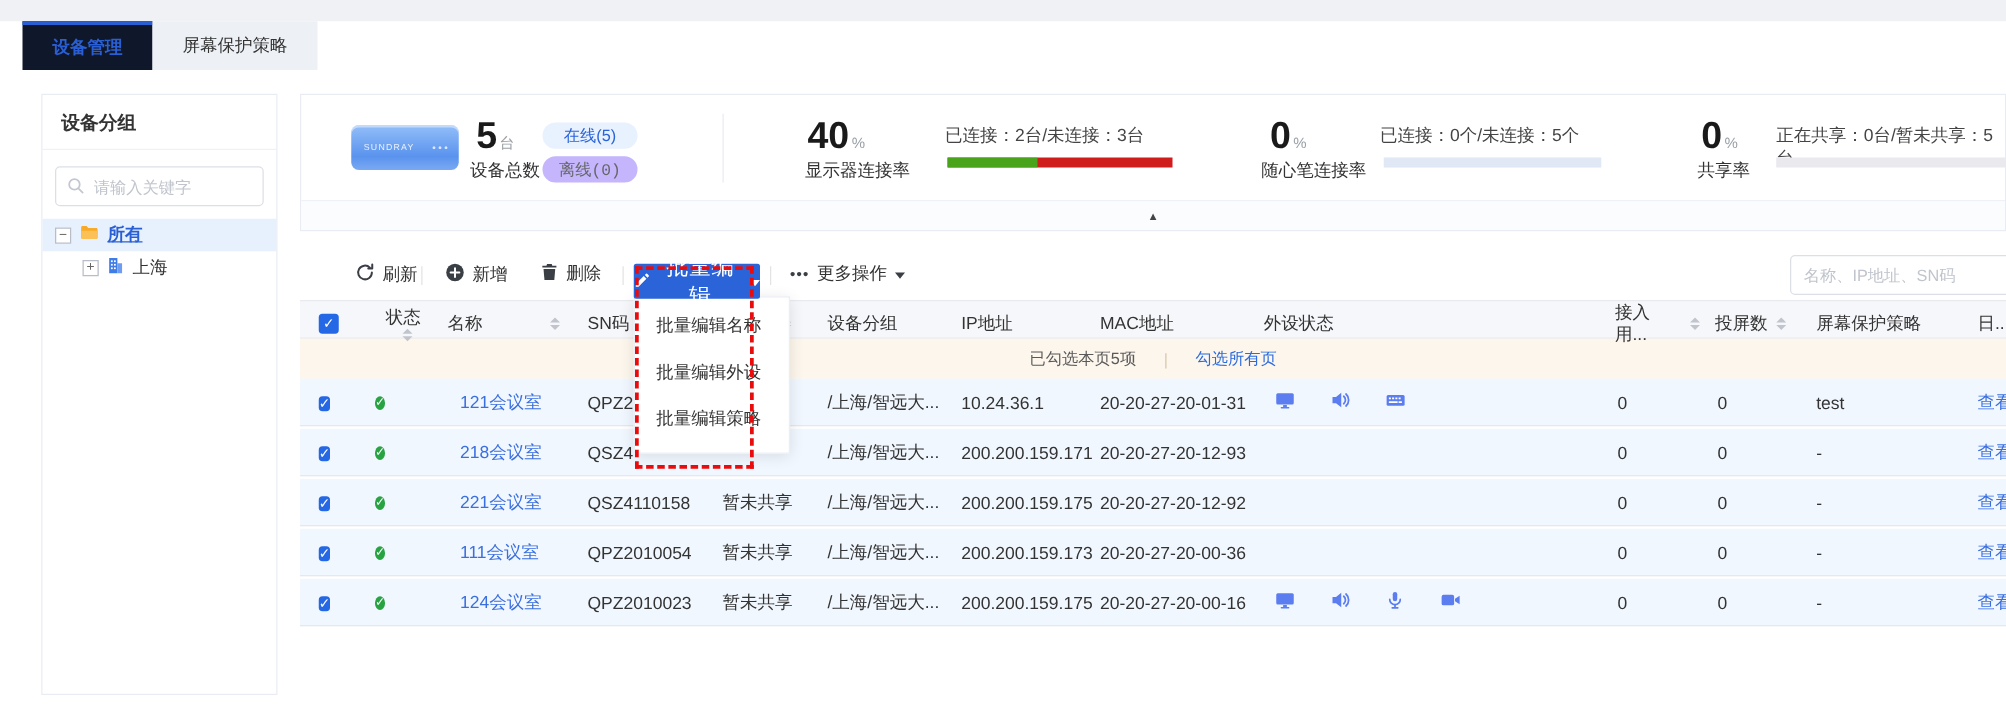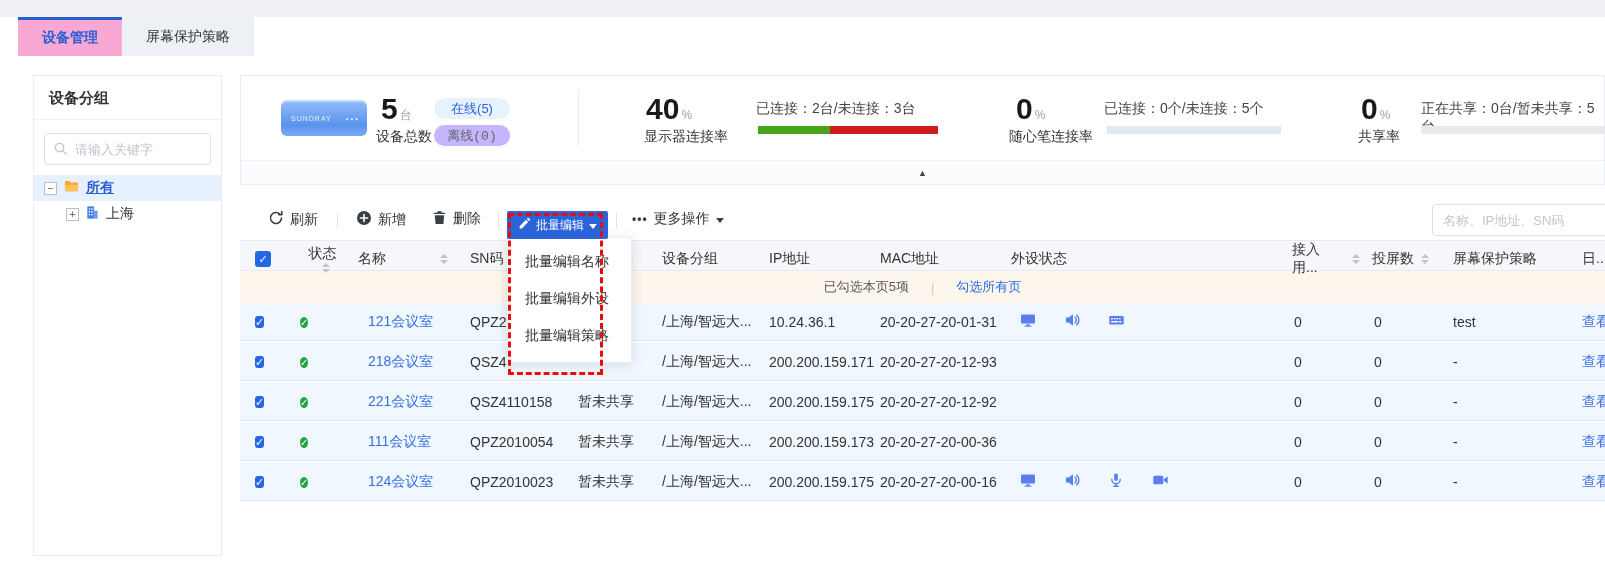--- a/index.html
+++ b/index.html
@@ -3,21 +3,21 @@
 <meta charset="utf-8">
 <style>
   * { margin:0; padding:0; box-sizing:border-box; }
   html,body { width:1605px; height:569px; overflow:hidden; background:#fff;
     font-family:"Liberation Sans","DejaVu Sans",sans-serif; font-size:14px; color:#333; }
 
   
   .top-strip { position:absolute; left:0; top:0; width:1605px; height:17px; background:#eff1f5; }
   .tabbar { position:absolute; left:18px; top:17px; height:39px; display:flex; }
   .tab { height:39px; display:flex; align-items:center; padding:0 24px; font-size:14px; cursor:pointer; }
-  .tab.active { background:#f9a8d4; border-top:3px solid #2a5fd4; color:#2a5fd4; font-weight:bold; }
+  .tab.active { background:#0f172a; border-top:3px solid #2a5fd4; color:#2a5fd4; font-weight:bold; }
   .tab.inactive { background:#edf0f5; color:#333; }
 
   
   .sidebar { position:absolute; left:33px; top:75px; width:189px; height:481px;
     background:#fff; border:1px solid #e9edf3; }
   .sidebar-title { padding:13px 15px 11px; font-size:15px; font-weight:bold; color:#333;
     border-bottom:1px solid #eef1f5; }
   .side-search { position:relative; margin:13px 10px 10px; }
   .side-search input { width:100%; height:32px; border:1px solid #dcdfe6; border-radius:4px;
     padding:0 8px 0 30px; font-size:13px; color:#333; outline:none; }
@@ -57,21 +57,21 @@
   .fill-green { background:#49a41b; }
   .stats-footer { position:absolute; left:0; bottom:0; width:100%; height:24px; background:#fbfcfe;
     border-top:1px solid #eef1f5; text-align:center; font-size:9px; color:#444; line-height:24px; cursor:pointer; }
 
   
   .toolbar { position:absolute; left:240px; top:200px; width:1365px; height:40px; background:#fff; }
   .tool-item { position:absolute; top:10px; display:flex; align-items:center; gap:6px; font-size:14px;
     color:#333; cursor:pointer; white-space:nowrap; }
   .tool-sep { position:absolute; top:13px; width:1px; height:15px; background:#e3e3e3; }
   .batch-btn { position:absolute; left:267px; top:11px; width:101px; height:28px; background:#2a64d8;
-    color:#fff; border:none; border-radius:2px; font-size:12px; display:flex; align-items:center;
+    color:#fff; border:none; border-radius:2px; font-size:18px; display:flex; align-items:center;
     justify-content:center; gap:5px; cursor:pointer; z-index:55; }
   .caret { display:inline-block; width:0; height:0; border:4px solid transparent;
     border-top:5px solid currentColor; transform:translateY(3px); }
   .more-dots { font-size:12px; letter-spacing:1px; color:#3a3f46; font-weight:bold; }
   .tb-search { position:absolute; left:1192px; top:4px; width:196px; height:32px; }
   .tb-search input { width:100%; height:100%; border:1px solid #dcdfe6; border-radius:4px;
     padding:0 10px; font-size:13px; outline:none; }
   .tb-search input::placeholder { color:#c0c4cc; }
 
   
@@ -205,21 +205,21 @@
   <div class="bar share-bar" style="left:1180px;width:184px">
     <div class="fill fill-green" style="width: 0%;"></div>
   </div>
 
   <div class="stats-footer">
     <span>▲</span>
   </div>
 </div>
 
 <div class="toolbar">
-  <div class="tool-item" style="left:28px">
+  <div class="tool-item" style="left:44px">
     <span>
       <svg viewBox="0 0 16 16" width="16" height="16" fill="none" stroke="#3a3f46" stroke-width="1.6">
           <path d="M13.5 8a5.5 5.5 0 1 1-1.6-3.9" stroke-linecap="round"></path>
           <path d="M13.8 1.6v3.2h-3.2" stroke-linecap="round" stroke-linejoin="round"></path>
         </svg>
     </span>
     <span>刷新</span>
   </div>
   <div class="tool-sep" style="left:97px"></div>
   <div class="tool-item" style="left:116px">

